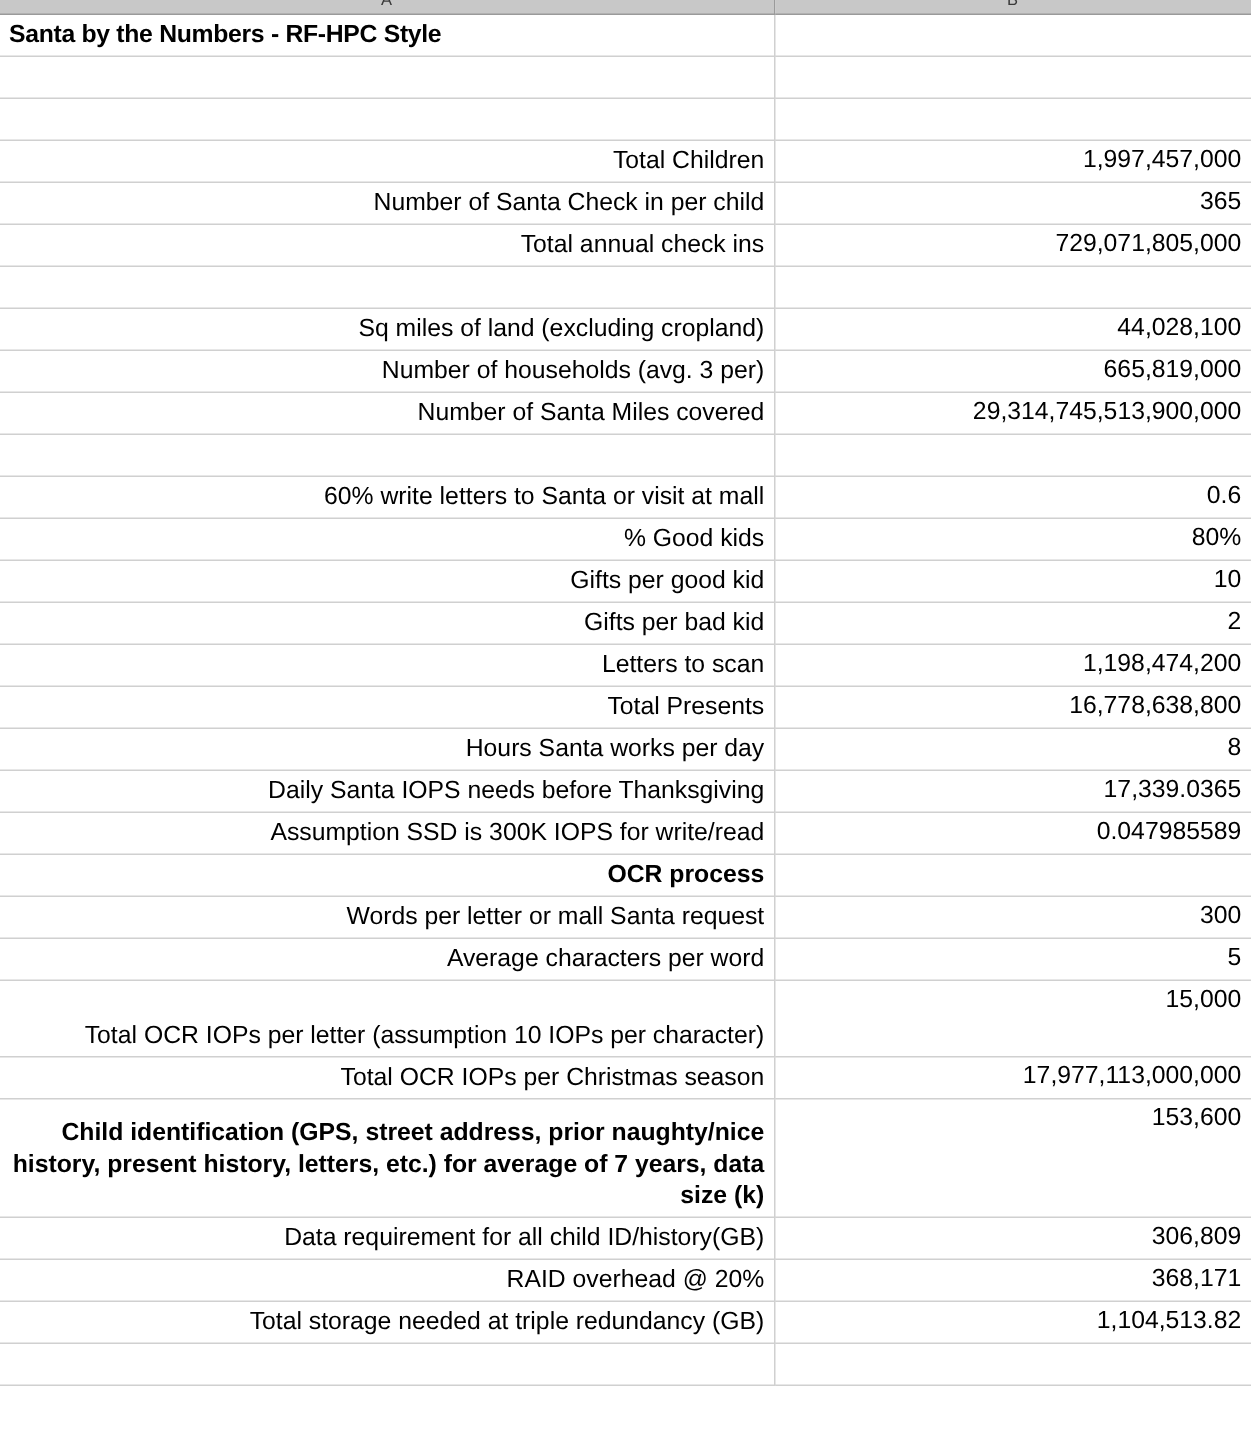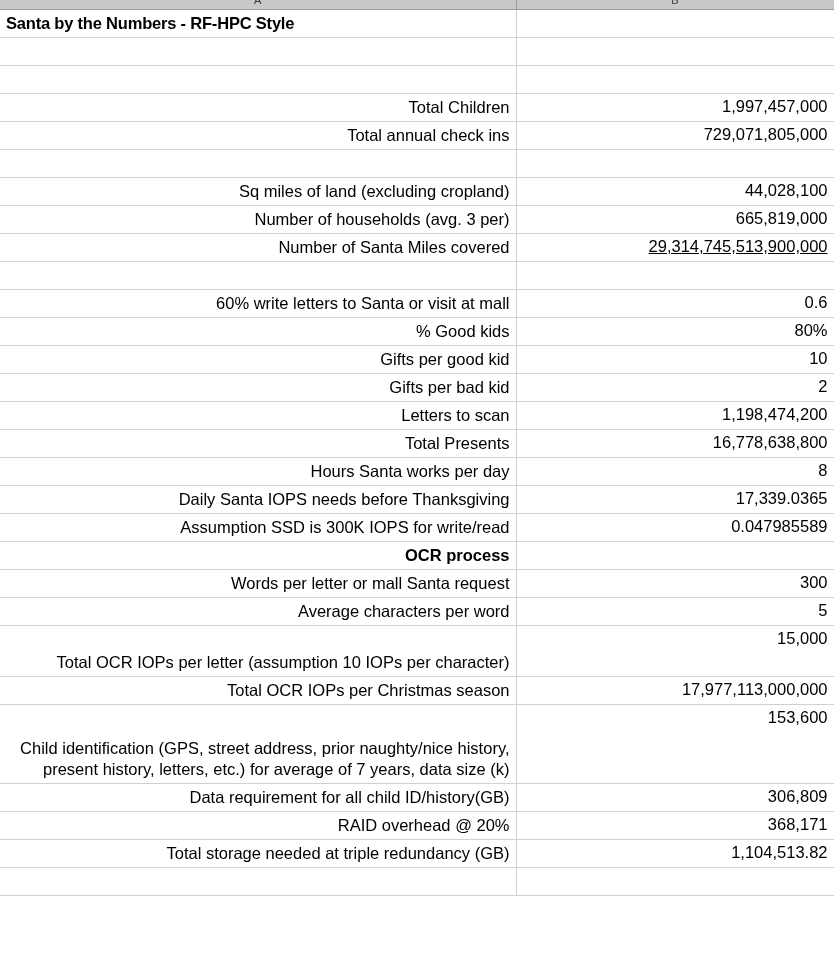--- a/index.html
+++ b/index.html
@@ -97,38 +97,42 @@
         </tr>
         <tr>
           <td class="cell a"></td>
           <td class="cell b" style="vertical-align: top;"></td>
         </tr>
         <tr>
           <td class="cell a">Total Children</td>
           <td class="cell b" style="vertical-align: top;">1,997,457,000</td>
         </tr>
         <tr>
+          <td class="cell a">Number of Santa Check in per child</td>
+          <td class="cell b" style="vertical-align: top;">365</td>
+        </tr>
+        <tr>
           <td class="cell a">Total annual check ins</td>
           <td class="cell b" style="vertical-align: top;">729,071,805,000</td>
         </tr>
         <tr>
           <td class="cell a"></td>
           <td class="cell b" style="vertical-align: top;"></td>
         </tr>
         <tr>
           <td class="cell a">Sq miles of land (excluding cropland)</td>
           <td class="cell b" style="vertical-align: top;">44,028,100</td>
         </tr>
         <tr>
           <td class="cell a">Number of households (avg. 3 per)</td>
           <td class="cell b" style="vertical-align: top;">665,819,000</td>
         </tr>
         <tr>
           <td class="cell a">Number of Santa Miles covered</td>
-          <td class="cell b" style="vertical-align: top; text-decoration: underline;">29,314,745,513,900,000</td>
+          <td class="cell b" style="vertical-align: top;">29,314,745,513,900,000</td>
         </tr>
         <tr>
           <td class="cell a"></td>
           <td class="cell b" style="vertical-align: top;"></td>
         </tr>
         <tr>
           <td class="cell a">60% write letters to Santa or visit at mall</td>
           <td class="cell b" style="vertical-align: top;">0.6</td>
         </tr>
         <tr>
@@ -177,21 +181,21 @@
         </tr>
         <tr>
           <td class="cell a" style="height: 45px; padding-left: 36px;">Total OCR IOPs per letter (assumption 10 IOPs per character)</td>
           <td class="cell b" style="vertical-align: top;">15,000</td>
         </tr>
         <tr>
           <td class="cell a">Total OCR IOPs per Christmas season</td>
           <td class="cell b" style="vertical-align: top;">17,977,113,000,000</td>
         </tr>
         <tr>
-          <td class="cell a" style="height: 73px;">Child identification (GPS, street address, prior naughty/nice history, present history, letters, etc.) for average of 7 years, data size (k)</td>
+          <td class="cell a" style="height: 73px; font-weight: bold;">Child identification (GPS, street address, prior naughty/nice history, present history, letters, etc.) for average of 7 years, data size (k)</td>
           <td class="cell b" style="vertical-align: top;">153,600</td>
         </tr>
         <tr>
           <td class="cell a">Data requirement for all child ID/history(GB)</td>
           <td class="cell b" style="vertical-align: top;">306,809</td>
         </tr>
         <tr>
           <td class="cell a">RAID overhead @ 20%</td>
           <td class="cell b" style="vertical-align: top;">368,171</td>
         </tr>

